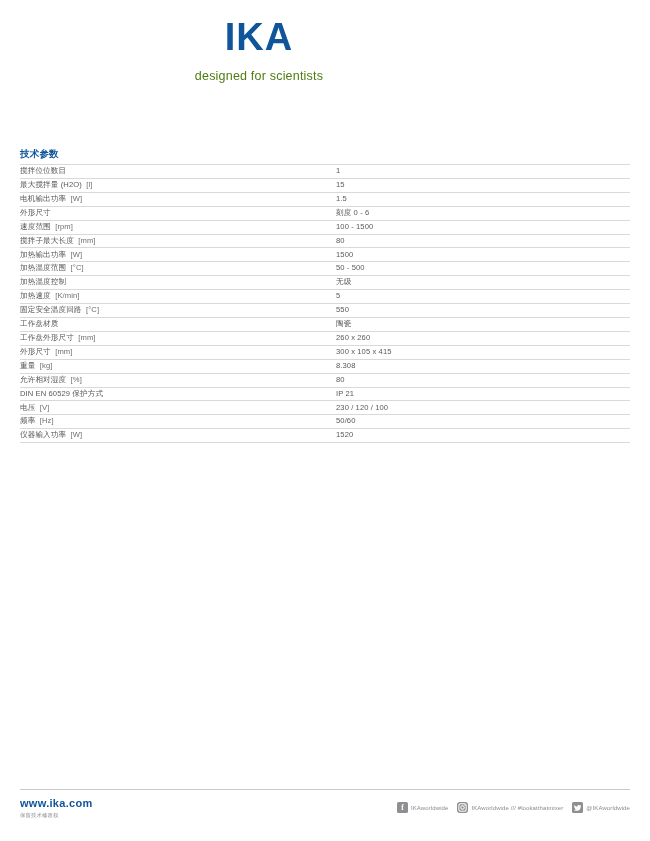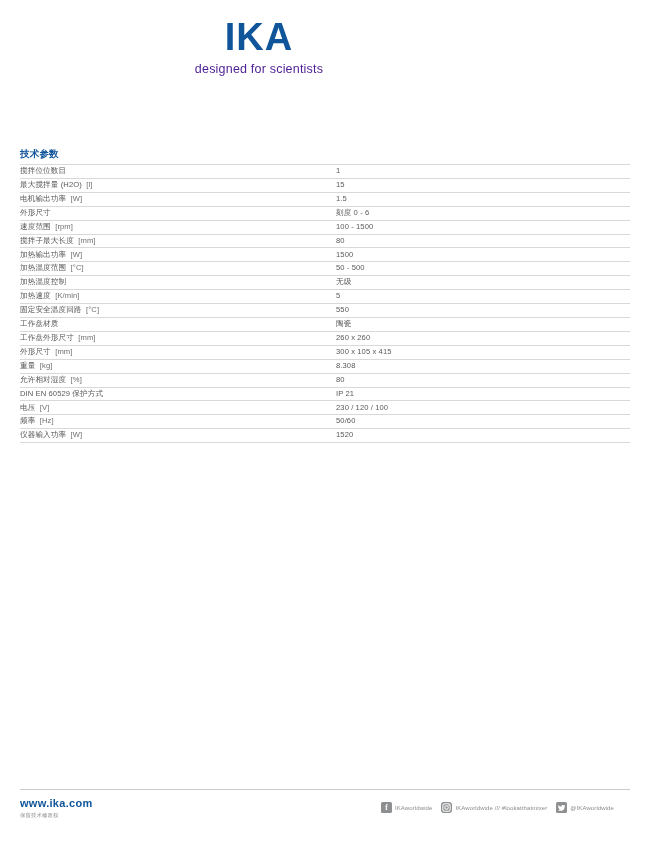--- a/index.html
+++ b/index.html
@@ -31,23 +31,23 @@
   }
   .brand-logo {
     font-family: "Liberation Sans", sans-serif;
     font-size: 38px;
     font-weight: bold;
     letter-spacing: 1px;
     color: #10559a;
     line-height: 1;
   }
   .brand-tagline {
-    margin-top: 6px;
+    margin-top: 13px;
     font-size: 12.5px;
-    color: #4c1d95;
+    color: #4d7c0f;
     letter-spacing: 0.2px;
   }
 
   
   .section {
     position: absolute;
     top: 148px;
     left: 20px;
     width: 610px;
   }
@@ -87,20 +87,21 @@
     color: #6d6e71;
   }
 
   
   .footer {
     position: absolute;
     left: 0;
     bottom: 0;
     width: 634px;
     height: 52px;
+    padding-left: 16px;
   }
   .footer-rule {
     position: absolute;
     top: 0;
     left: 20px;
     width: 610px;
     border-top: 0.7px solid #c9cacc;
   }
   .footer-left {
     position: absolute;

